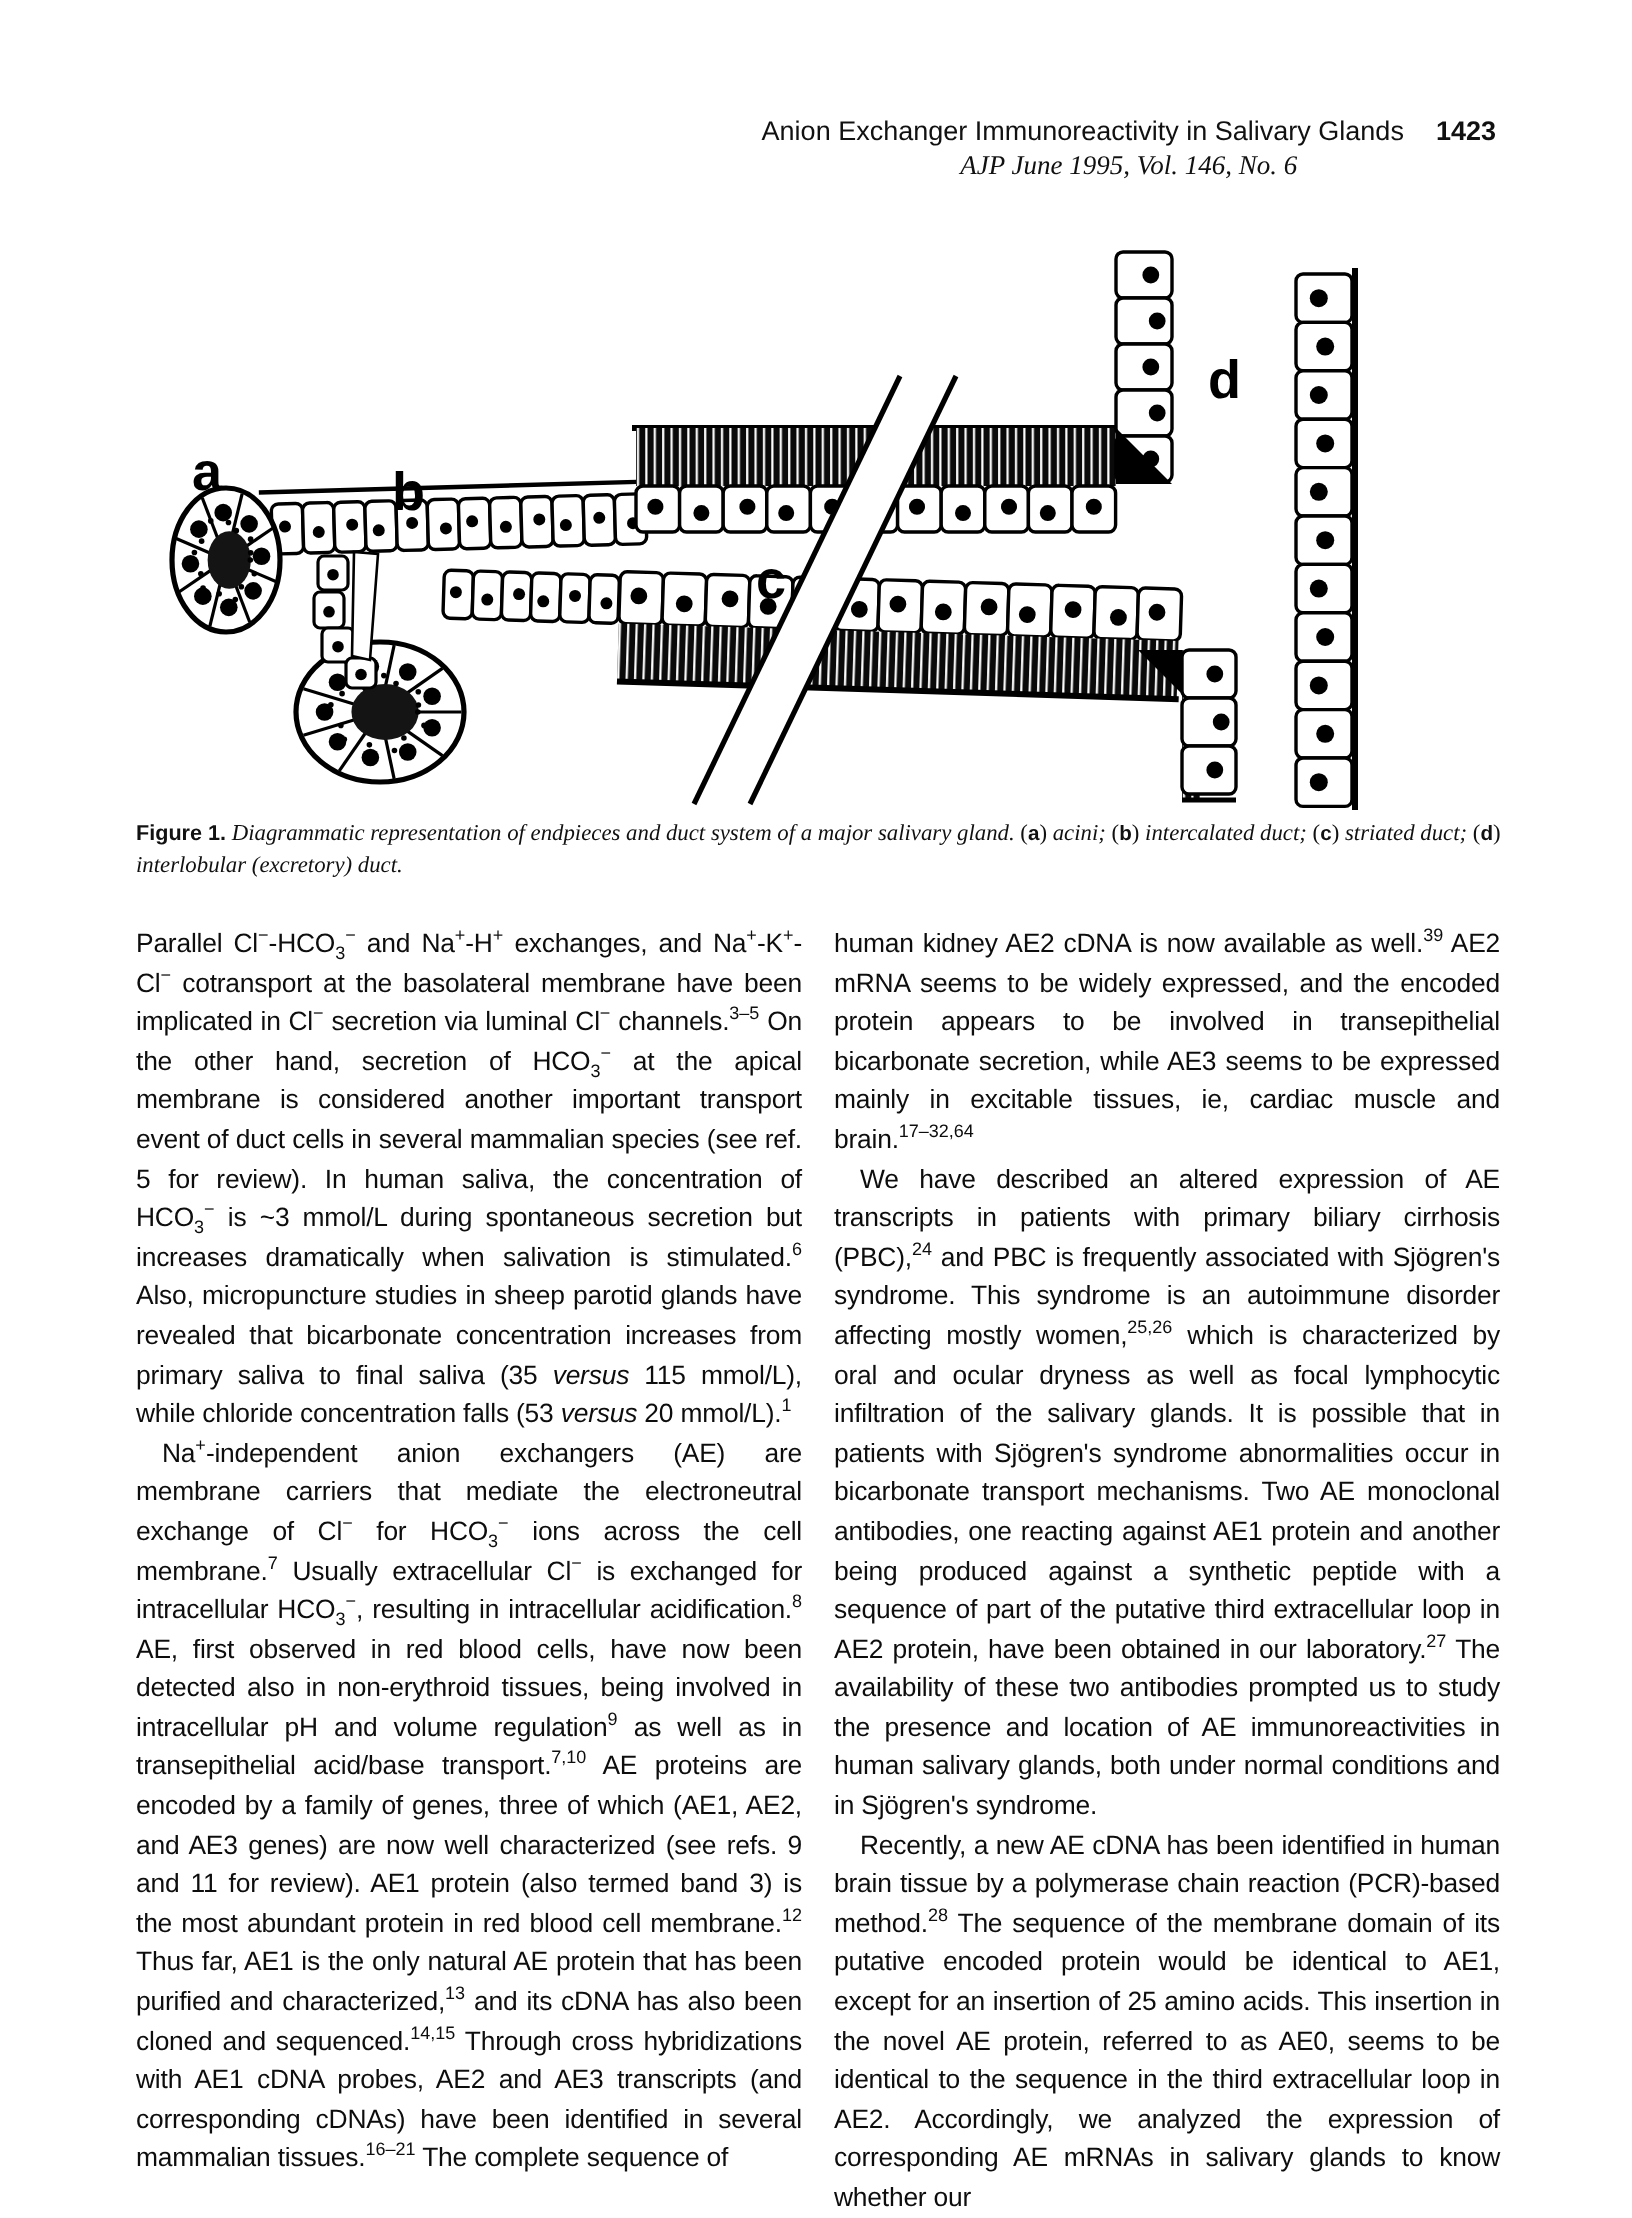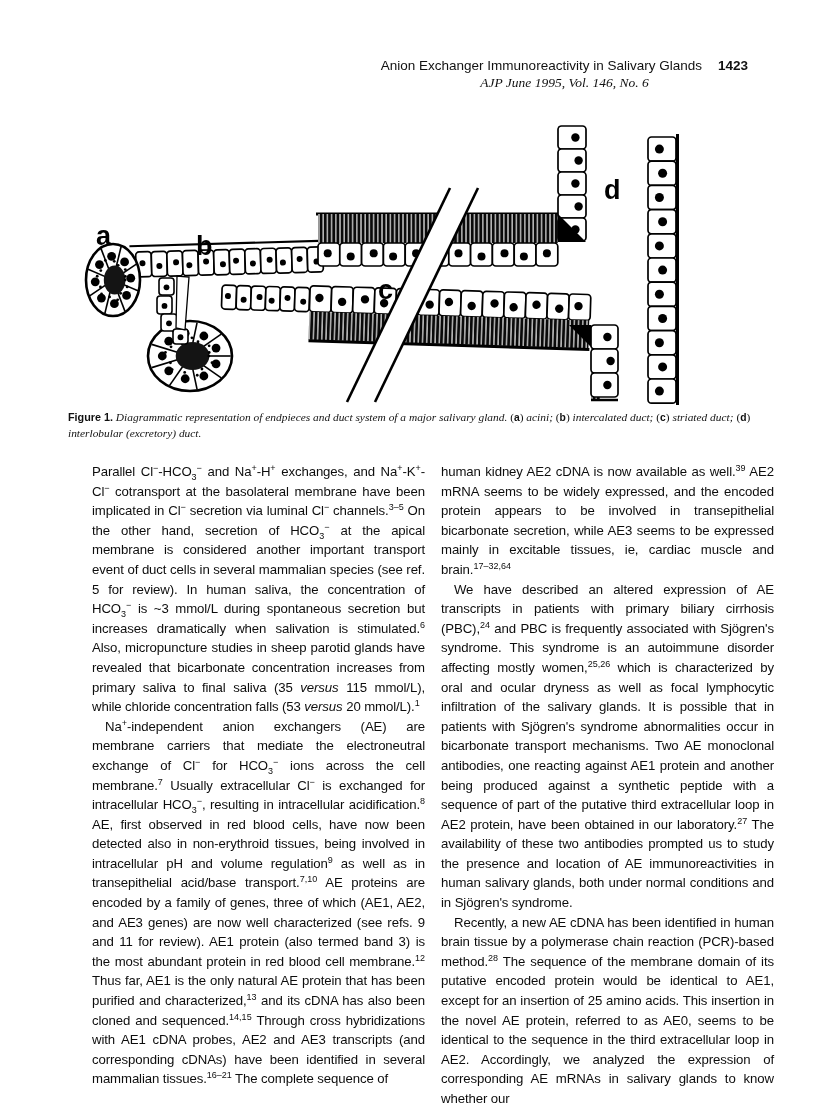--- a/index.html
+++ b/index.html
@@ -16,21 +16,21 @@
   .fig svg{display:block;}
   .fig-lbl{font-family:"Liberation Sans",sans-serif;font-weight:bold;font-size:27px;fill:#000;}
   
   .caption{position:absolute;left:68px;top:410px;width:684px;
            font-family:"Liberation Serif",serif;font-size:11.4px;line-height:14.6px;color:#111;text-align:left;}
   .caption .cap-fig{font-family:"Liberation Sans",sans-serif;font-weight:bold;font-style:normal;font-size:10.8px;}
   .caption .cap-b{font-family:"Liberation Sans",sans-serif;font-weight:bold;font-style:normal;font-size:10.3px;}
   
   .cols{position:absolute;left:68px;top:462px;width:682px;display:grid;
         grid-template-columns:1fr 1fr;column-gap:16px;
-        font-size:13.2px;line-height:19.6px;text-align:justify;letter-spacing:-0.1px;color:#0d0d0d;margin-left:24px;}
+        font-size:13.2px;line-height:19.6px;text-align:justify;letter-spacing:-0.1px;color:#0d0d0d;}
   .col{min-width:0;}
   .para{margin:0;}
   .para.ind{text-indent:13px;}
   .para sup{font-size:9px;line-height:0;vertical-align:super;letter-spacing:0;}
   .para sub{font-size:9px;line-height:0;vertical-align:sub;letter-spacing:0;}
 </style>
 </head>
 <body>
 
 <div class="page">

